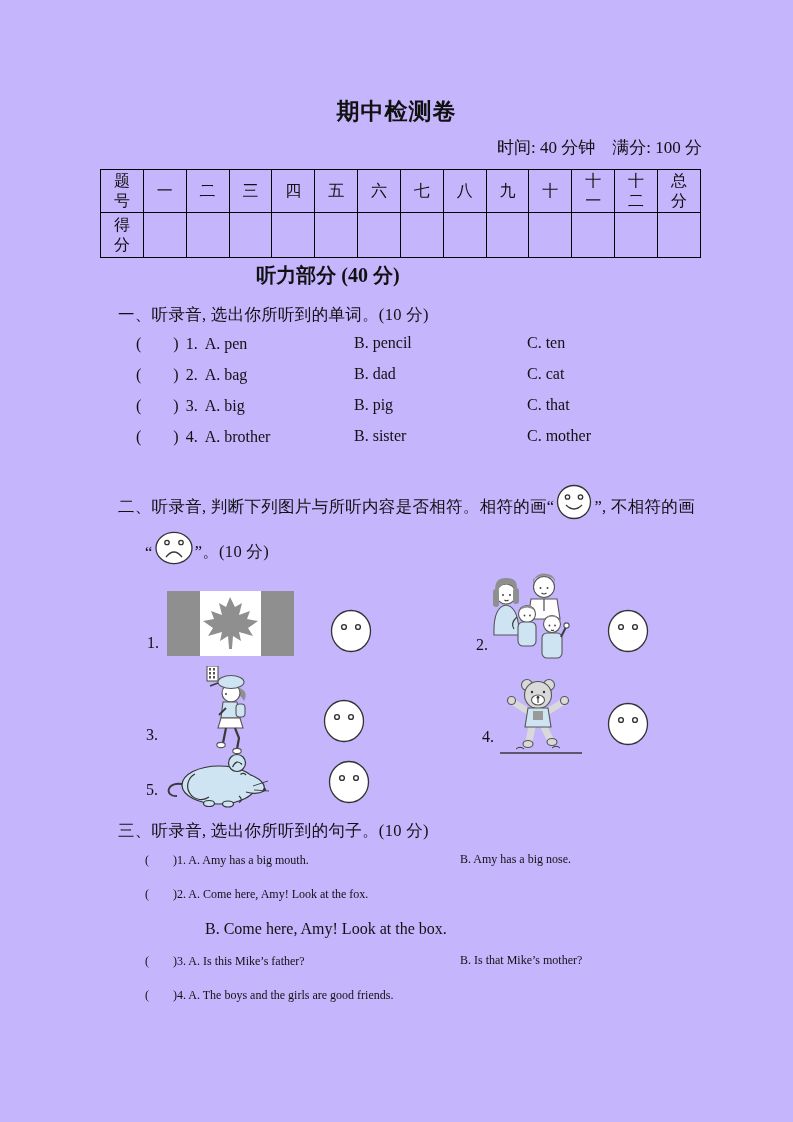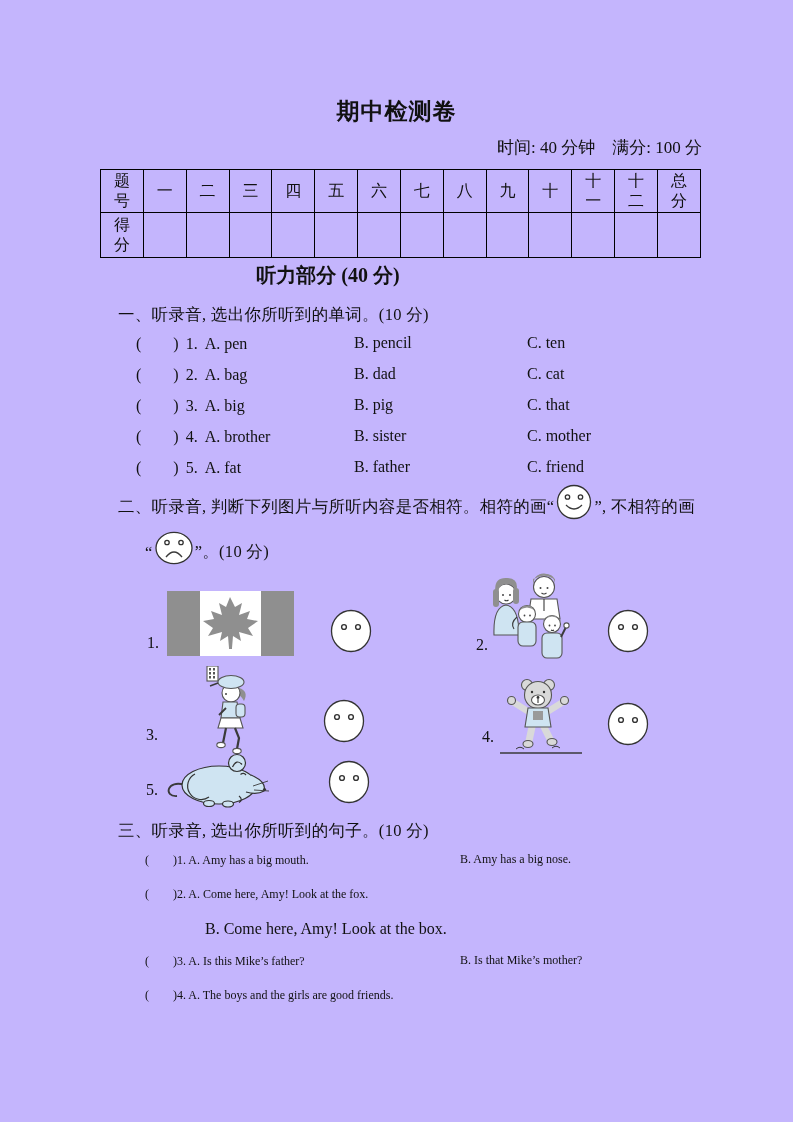--- a/index.html
+++ b/index.html
@@ -106,25 +106,20 @@
   </div>
   <div class="abs q1-row" style="top:396px">
     <span><span>(　　)</span><span class="num">3.</span><span>A. big</span></span>
     <span>B. pig</span>
     <span>C. that</span>
   </div>
   <div class="abs q1-row" style="top:427px">
     <span><span>(　　)</span><span class="num">4.</span><span>A. brother</span></span>
     <span>B. sister</span>
     <span>C. mother</span>
-  </div>
-  <div class="abs q1-row" style="top:458px">
-    <span><span>(　　)</span><span class="num">5.</span><span>A. fat</span></span>
-    <span>B. father</span>
-    <span>C. friend</span>
   </div>
 
   <div class="abs p2-line p2l1">
     <span>二、听录音, 判断下列图片与所听内容是否相符。相符的画“</span>
       <svg width="38" height="38" viewBox="0 0 38 38">
         <circle cx="19" cy="19" r="16.5" fill="#fff" stroke="#333" stroke-width="1.3"></circle>
         <circle cx="12.5" cy="14" r="2.2" fill="#fff" stroke="#333" stroke-width="1.3"></circle>
         <circle cx="25.5" cy="14" r="2.2" fill="#fff" stroke="#333" stroke-width="1.3"></circle>
         <path d="M11 22 Q19 30 27 22" class="ln" stroke-width="1.3"></path>
       </svg>

